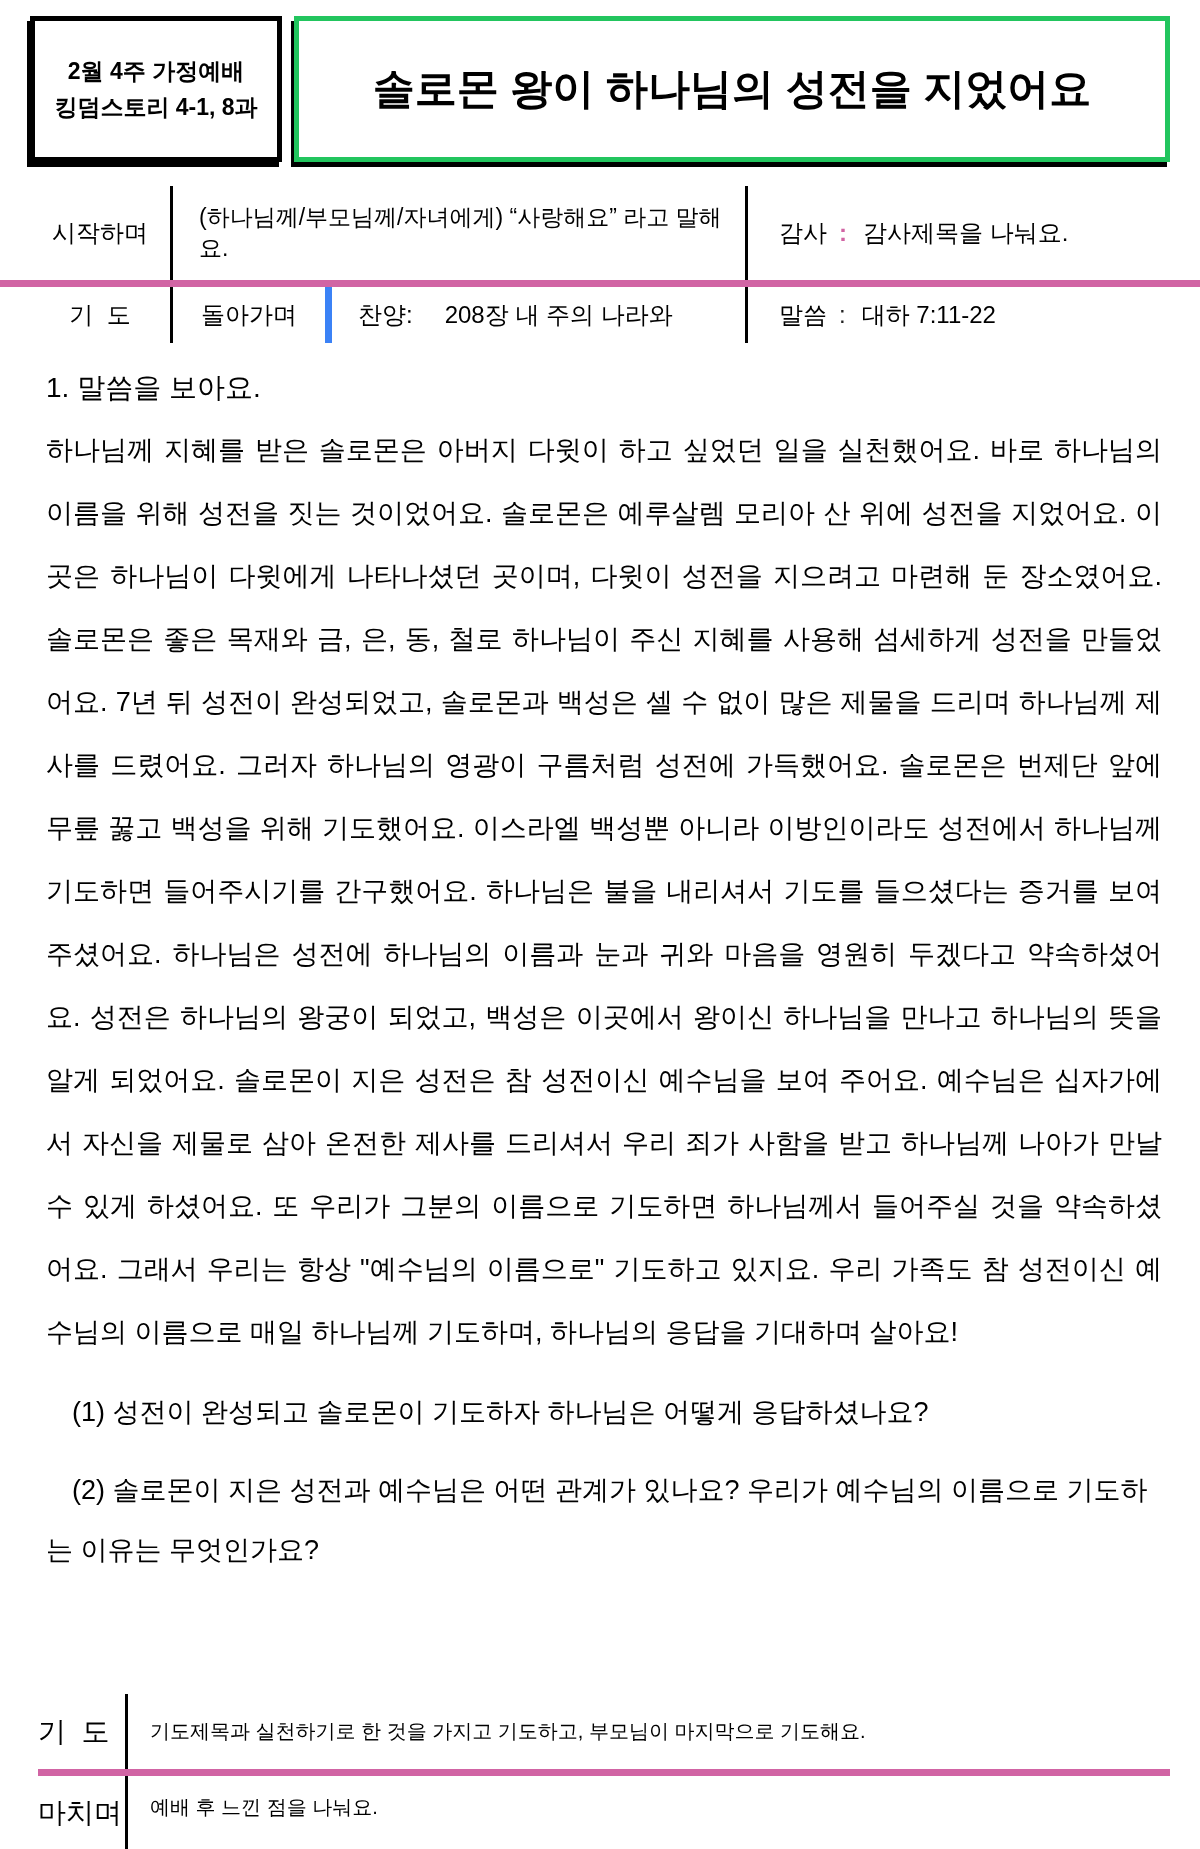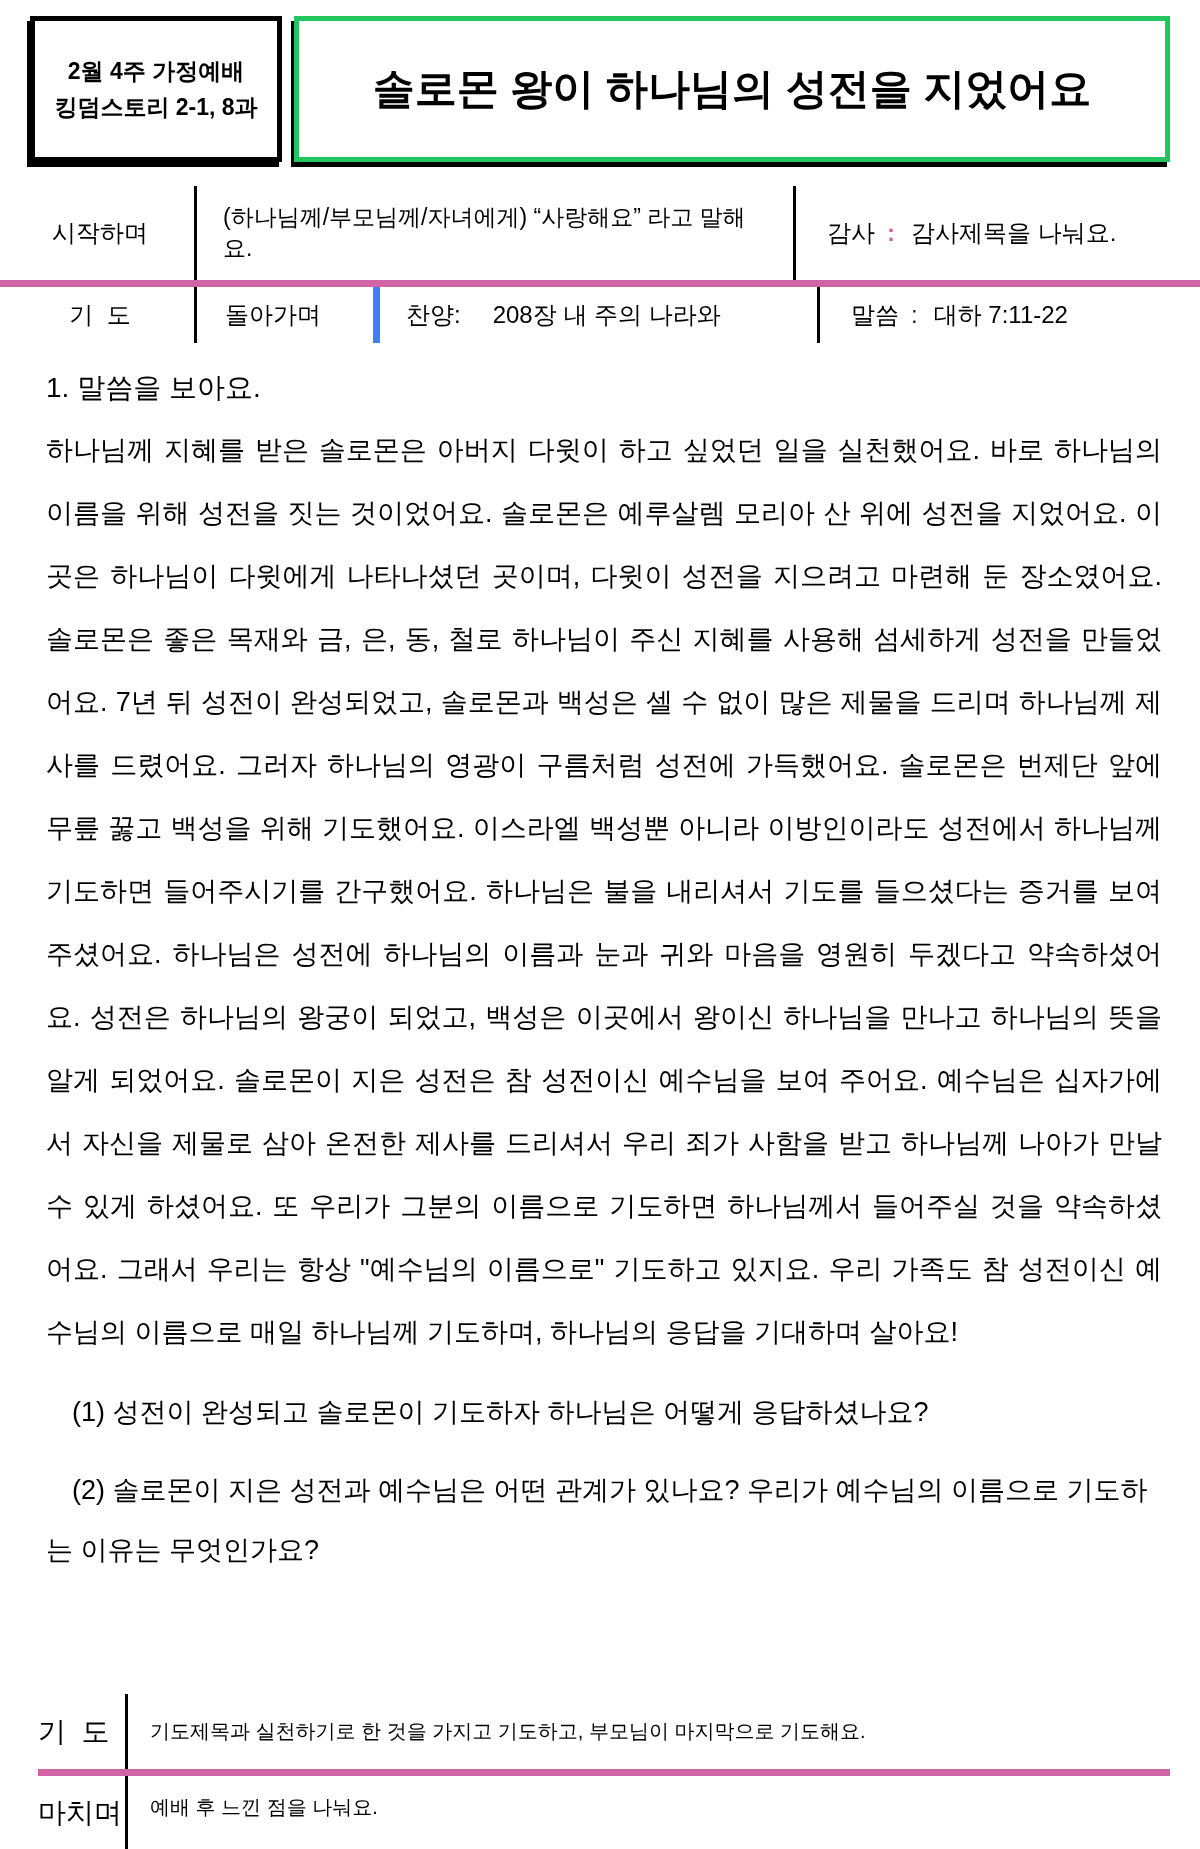--- a/index.html
+++ b/index.html
@@ -28,21 +28,21 @@
   .title-box {
     flex:1; border:5px solid #22c55e;
     box-shadow:-3px 5px 0 #000;
     display:flex; justify-content:center; align-items:center;
     background:#fff;
   }
   .title-box h1 { font-size:42px; font-weight:bold; letter-spacing:0px; }
 
   
   .wtable { margin-top:24px; }
-  .wrow { display:flex; align-items:flex-end; margin:0 30px;gap:24px; }
+  .wrow { display:flex; align-items:flex-end; margin:0 30px; }
   .wrow1 { height:94px; }
   .wrow2 { height:56px; }
   .wcell { height:100%; display:flex; align-items:center; }
   .label-cell { width:140px; justify-content:center; font-size:24px; }
   .mid-cell { width:575px; border-left:3px solid #000; padding-left:26px; font-size:23px; }
   .turns-cell { width:155px; border-left:3px solid #000; justify-content:center; font-size:24px; }
   .praise-cell { width:420px; border-left:7px solid #3b82f6; padding-left:26px; font-size:24px; }
   .right-cell { flex:1; border-left:3px solid #000; padding-left:31px; font-size:24px; }
   .colon-pink { color:#d164a4; margin:0 16px 0 12px; font-weight:bold; }
   .colon-dark { color:#222; margin:0 16px 0 12px; }
@@ -80,21 +80,21 @@
   .end-row .brow-text { padding:18px 0 28px 22px; }
 </style>
 </head>
 <body>
 
 <div class="page">
 
   <div class="header">
     <div class="week-box">
       <div>2월 4주 가정예배</div>
-      <div>킹덤스토리 2-1, 8과</div>
+      <div>킹덤스토리 4-1, 8과</div>
     </div>
     <div class="title-box">
       <h1>솔로몬 왕이 하나님의 성전을 지었어요</h1>
     </div>
   </div>
 
   <div class="wtable">
     <div class="wrow wrow1">
       <div class="wcell label-cell">시작하며</div>
       <div class="wcell mid-cell">(하나님께/부모님께/자녀에게) “사랑해요” 라고 말해요.</div>

